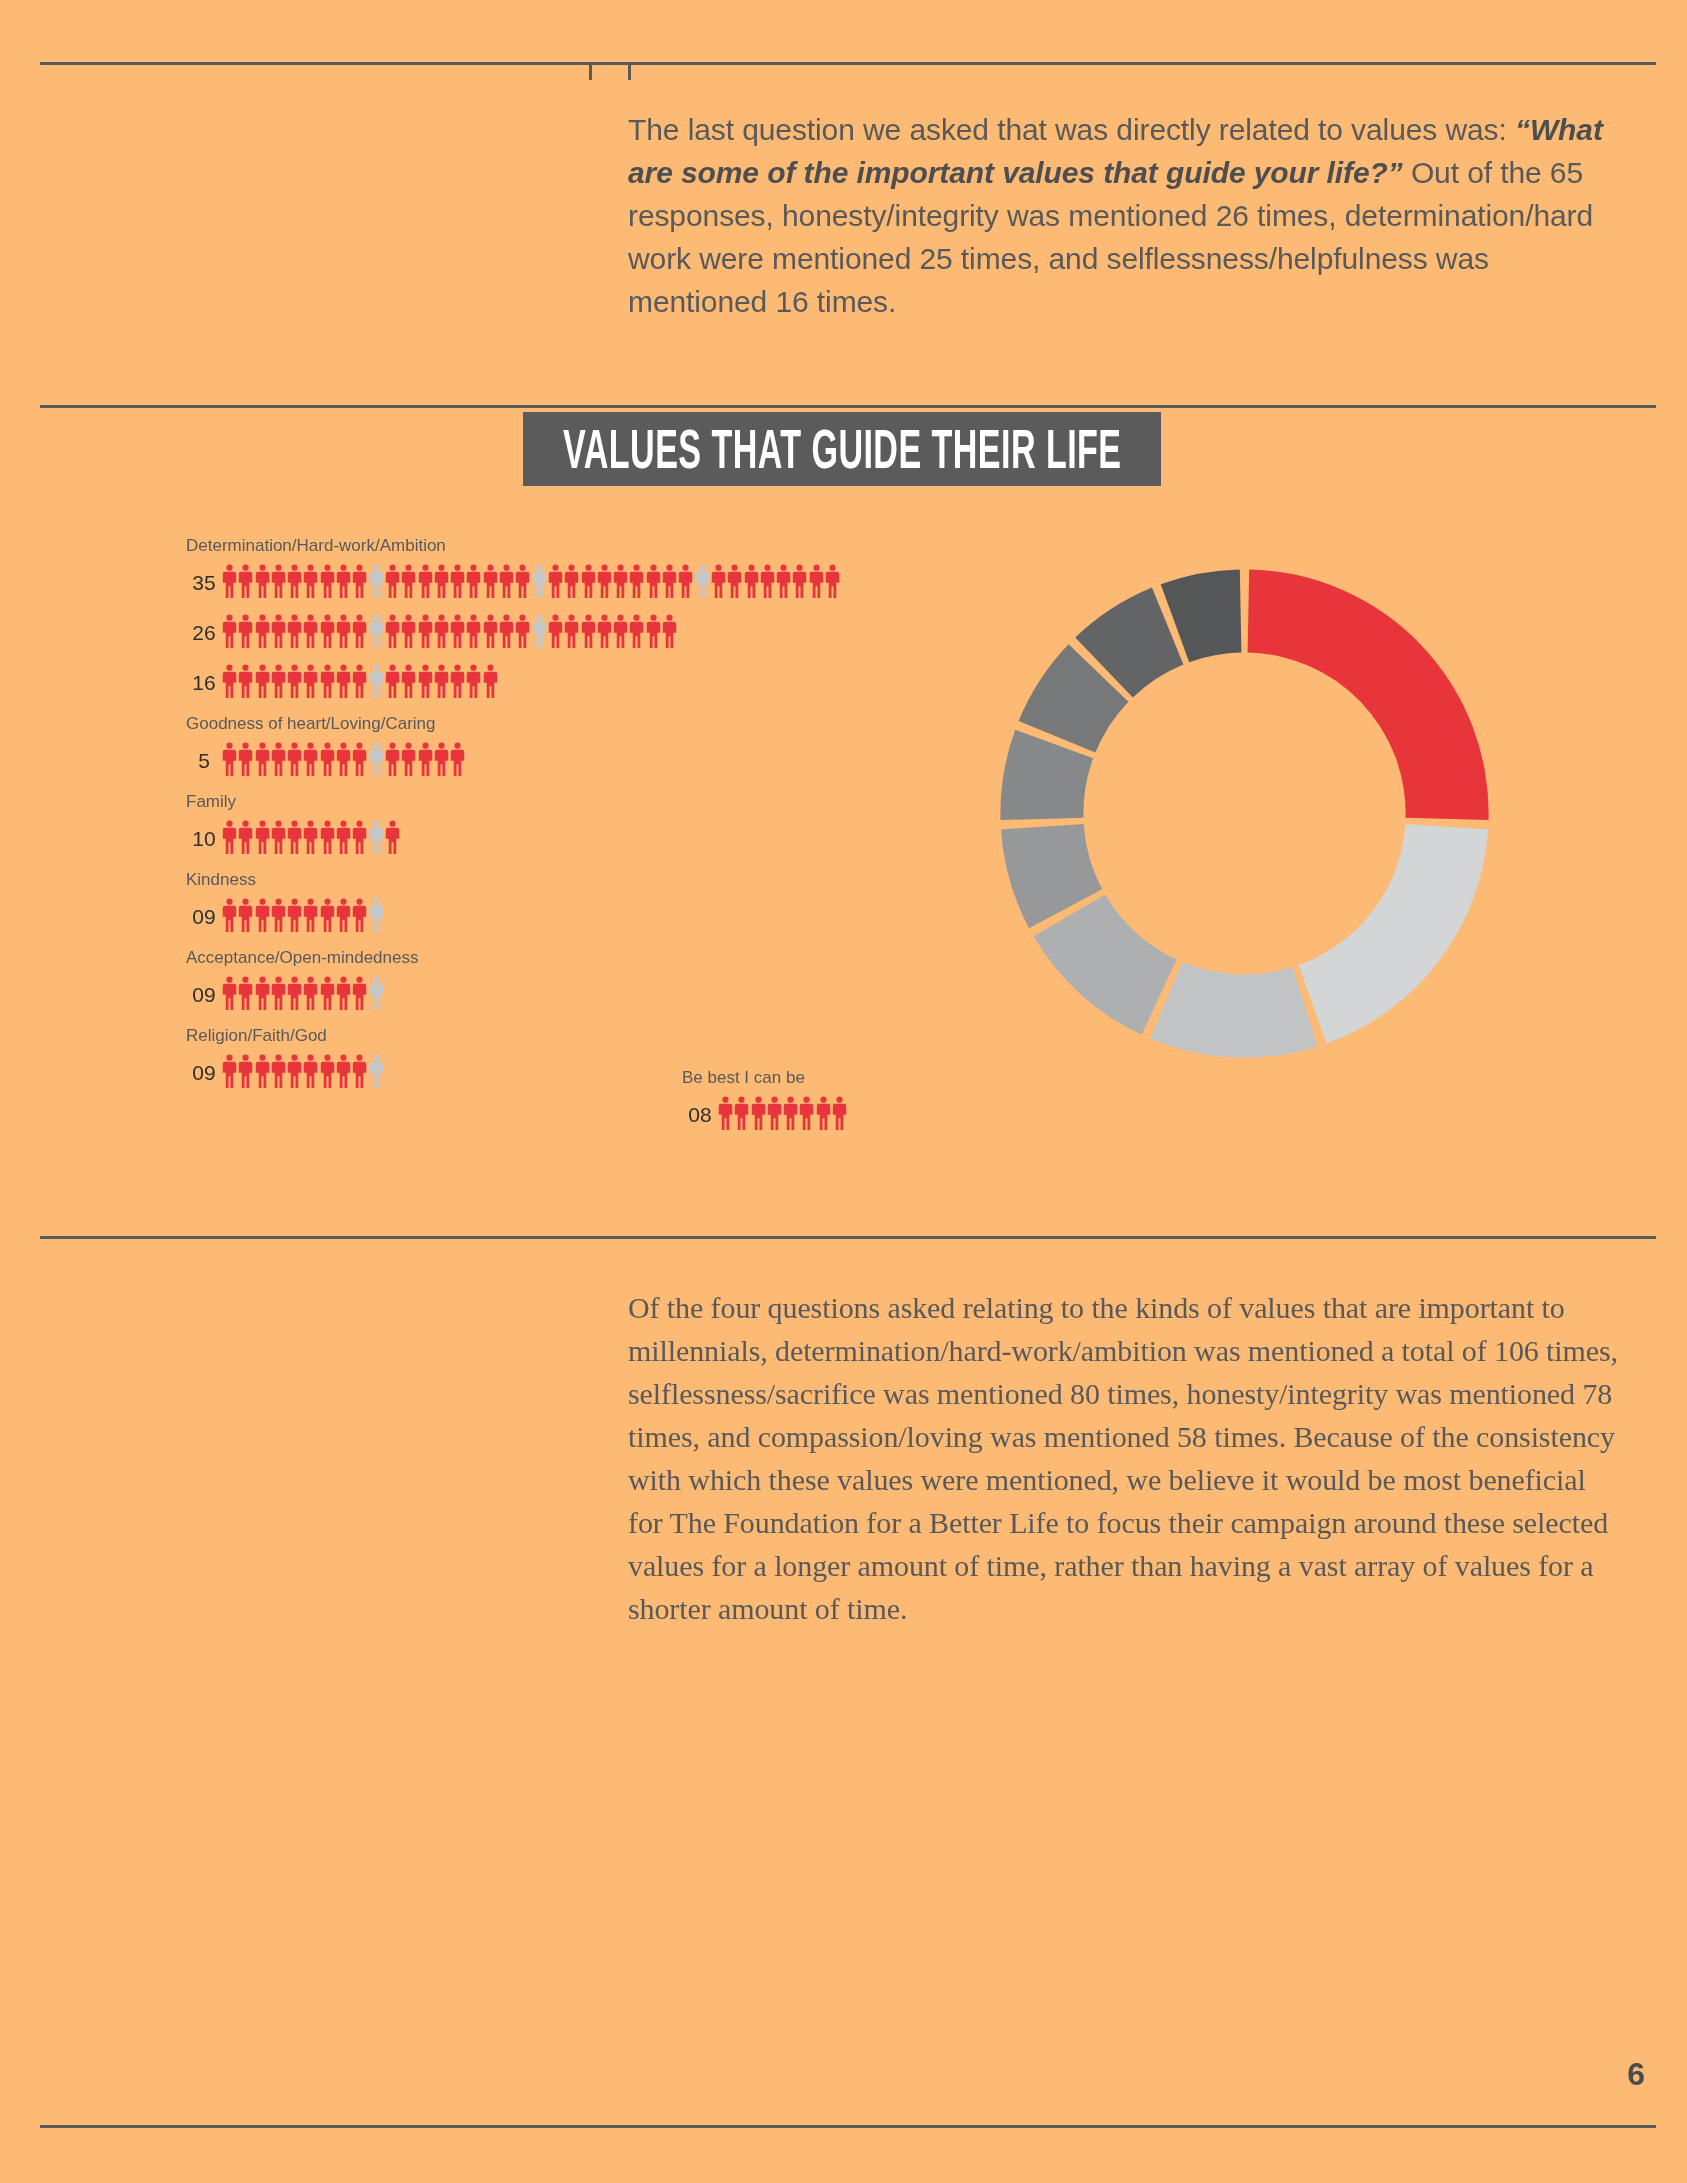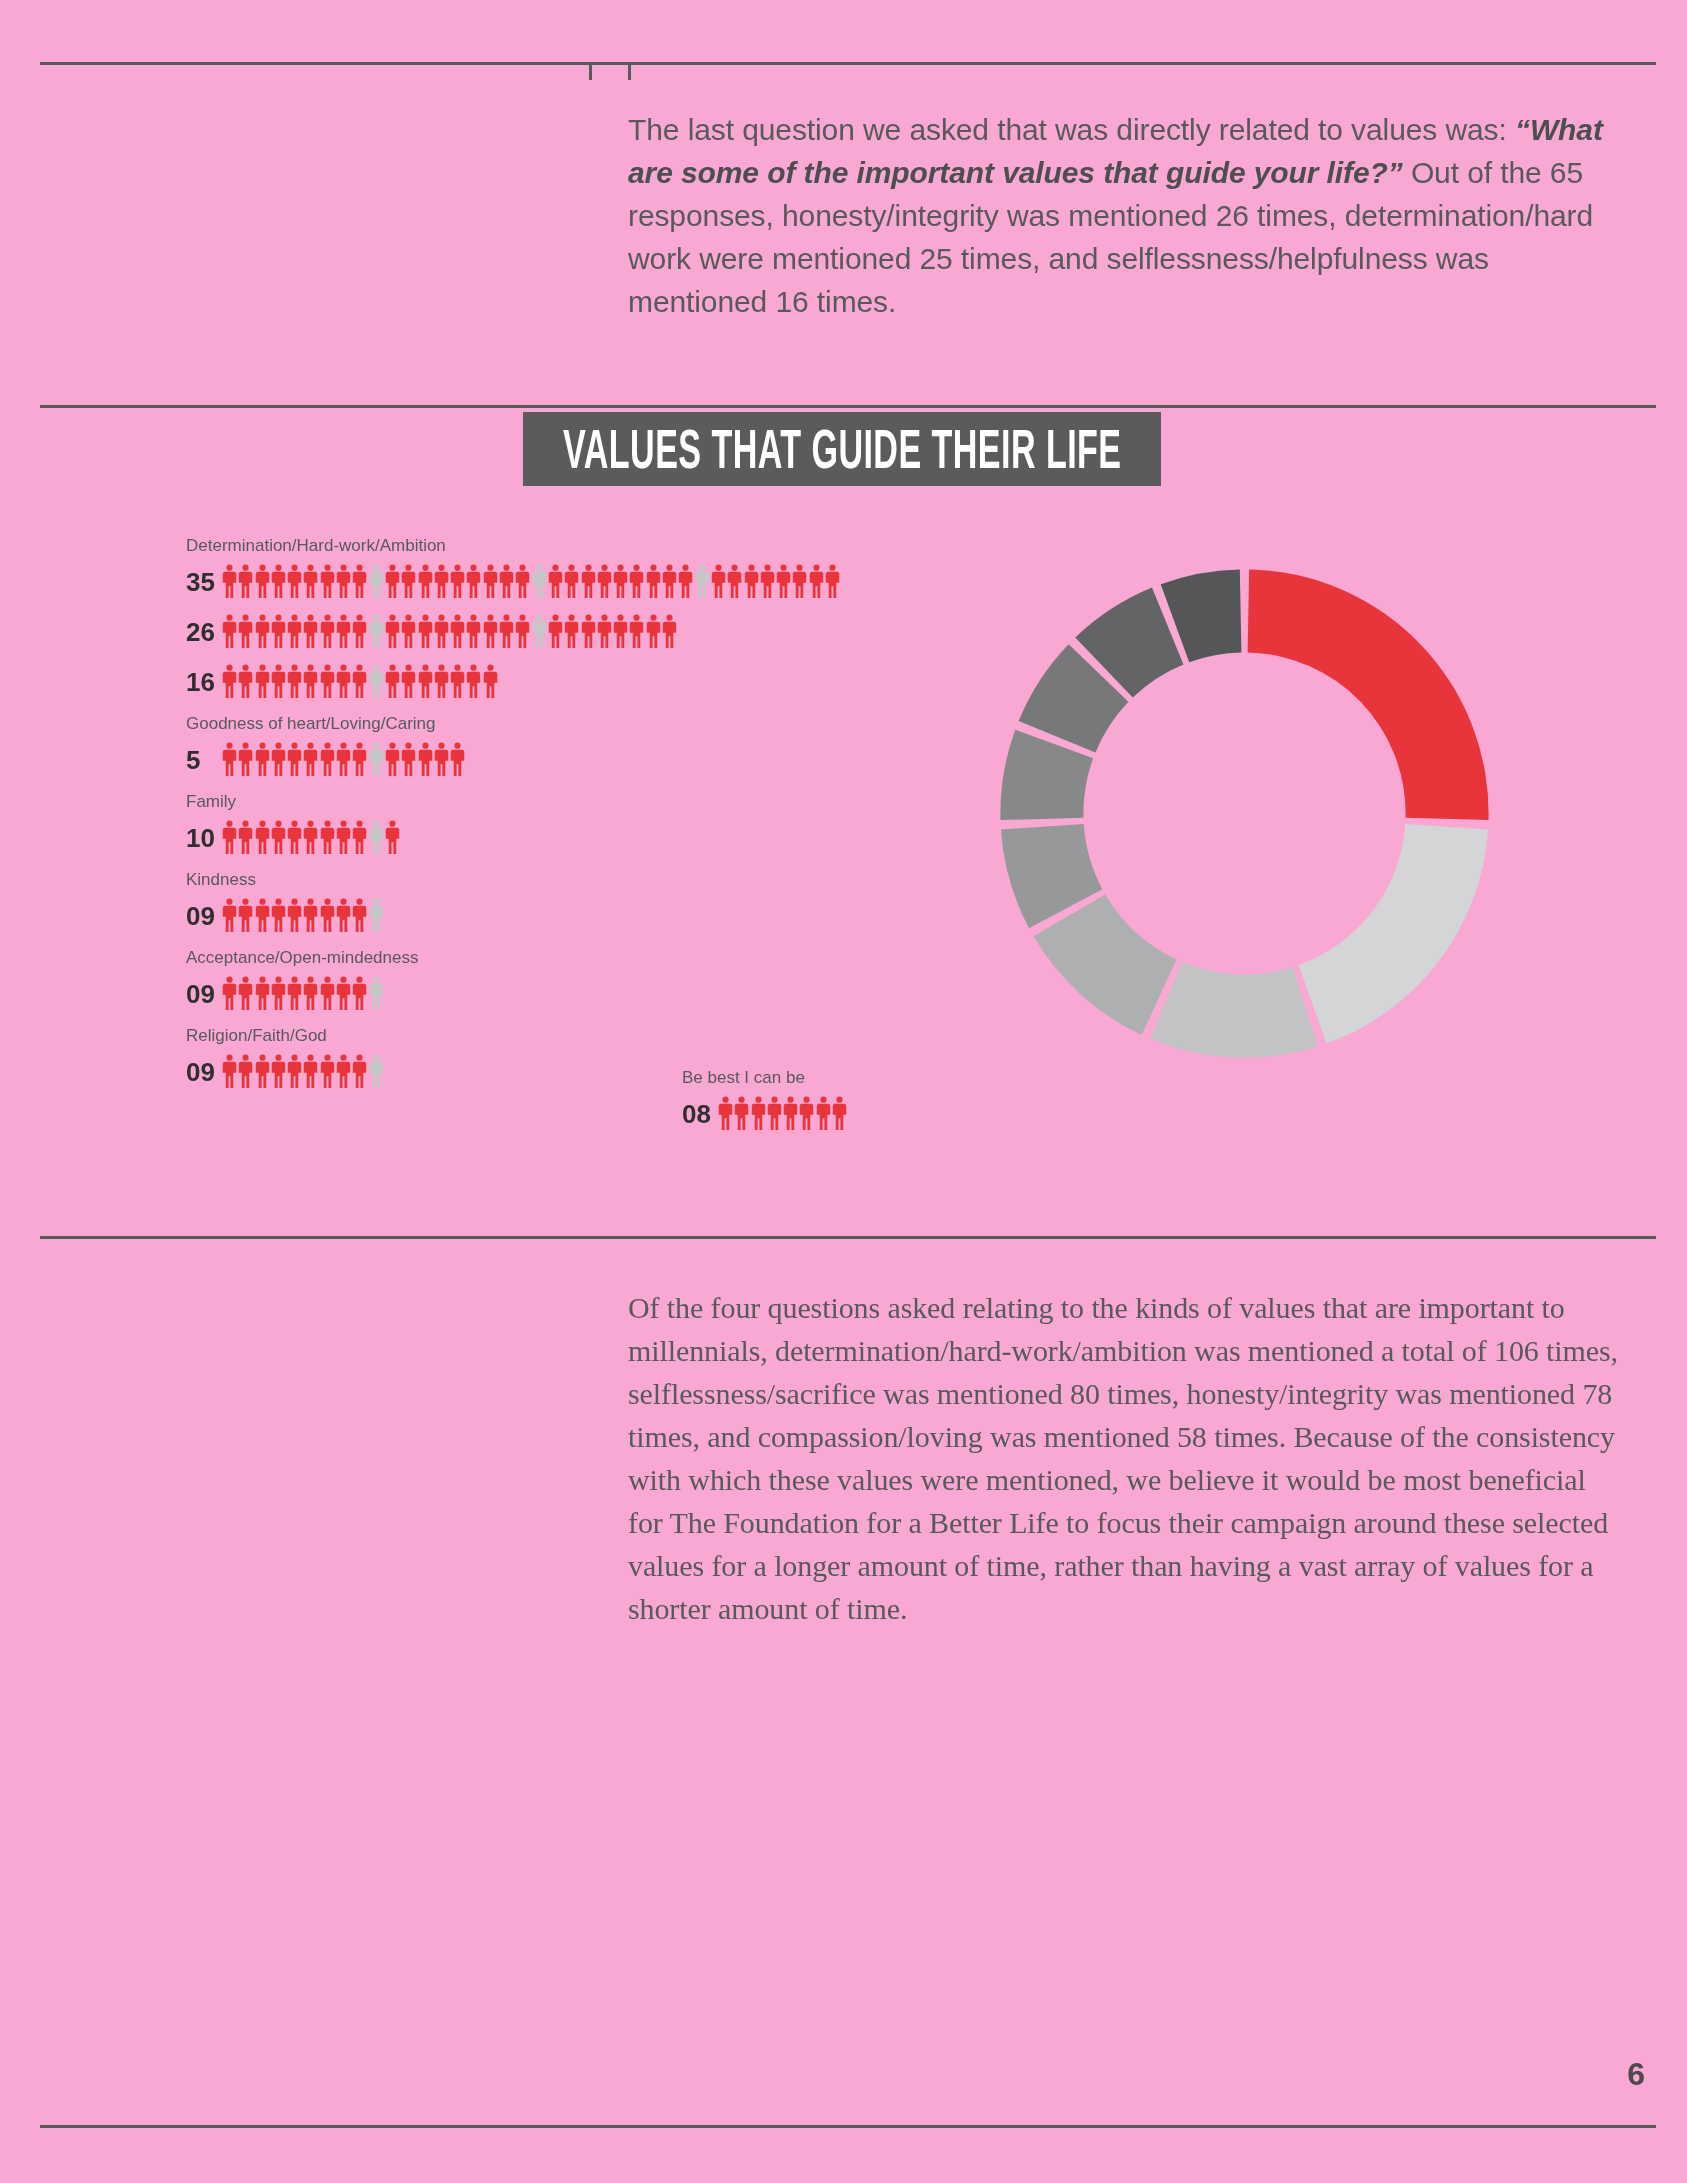--- a/index.html
+++ b/index.html
@@ -8,21 +8,21 @@
     padding: 0;
     background: #ffffff;
   }
   body {
     font-family: "Liberation Sans", sans-serif;
   }
   .page {
     position: relative;
     width: 1687px;
     height: 2183px;
-    background: #f9a8d4;
+    background: #fdba74;
     overflow: hidden;
   }
 
   
   .rule {
     position: absolute;
     left: 40px;
     width: 1616px;
     height: 3.4px;
     background: #5a5a5a;
@@ -107,25 +107,25 @@
     margin-bottom: 2px;
     white-space: nowrap;
   }
   .picto-line {
     display: flex;
     align-items: flex-end;
     height: 38px;
   }
   .picto-value {
     color: #2f2f2f;
-    font-size: 26px;
-    font-weight: 700;
+    font-size: 21px;
+    font-weight: 400;
     line-height: 25px;
     width: 36px;
-    text-align: left;
+    text-align: center;
     padding-bottom: 4px;
     flex: 0 0 auto;
   }
   .picto-figs {
     display: flex;
     align-items: flex-end;
     gap: 1.3px;
   }
   .fig {
     width: 15px;

